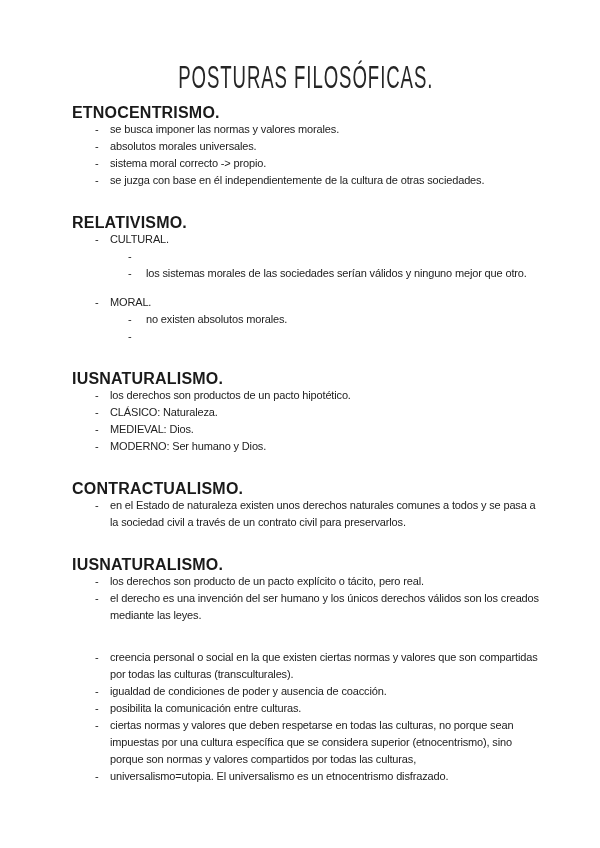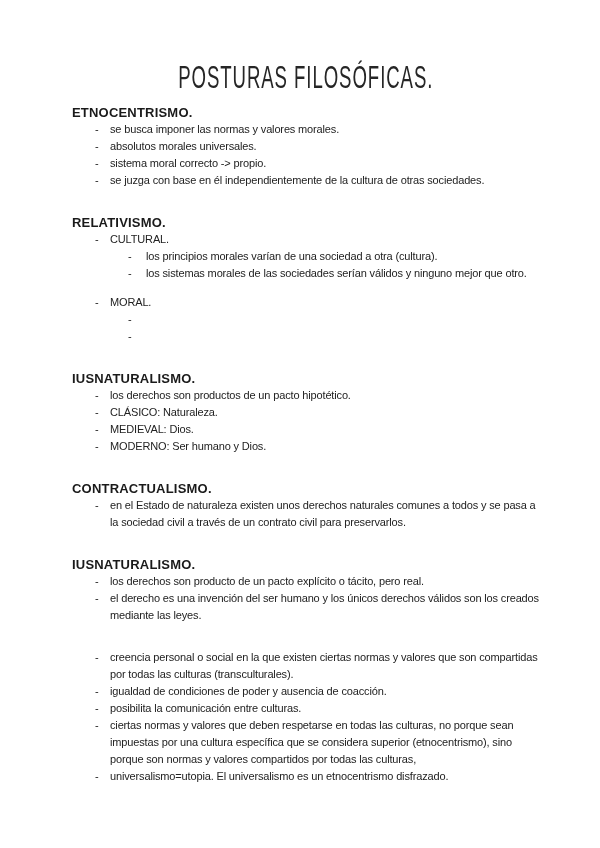--- a/index.html
+++ b/index.html
@@ -34,21 +34,21 @@
     color: #262626;
   }
   .section {
     margin-top: 25px;
   }
   #sections > .section:first-child {
     margin-top: 0;
   }
   .heading {
     margin: 0;
-    font-size: 13px;
+    font-size: 16px;
     font-weight: 700;
     letter-spacing: 0.2px;
     line-height: 17px;
     color: #1a1a1a;
   }
   .item {
     display: flex;
     align-items: flex-start;
     font-size: 11px;
     line-height: 17px;
@@ -104,35 +104,35 @@
   <section class="section">
     <h2 class="heading">RELATIVISMO.</h2>
     <div class="items">
   <div class="item level-1">
     <span class="dash">-</span>
     <span class="item-text">CULTURAL.</span>
   </div>
 
   <div class="item level-2">
     <span class="dash">-</span>
-    <span class="item-text">los principios morales varían de una sociedad a otra (cultura).</span>
   </div>
 
   <div class="item level-2">
     <span class="dash">-</span>
     <span class="item-text">los sistemas morales de las sociedades serían válidos y ninguno mejor que otro.</span>
   </div>
 
   <div class="item level-1 gap-before">
     <span class="dash">-</span>
     <span class="item-text">MORAL.</span>
   </div>
 
   <div class="item level-2">
     <span class="dash">-</span>
+    <span class="item-text">no existen absolutos morales.</span>
   </div>
 
   <div class="item level-2">
     <span class="dash">-</span>
   </div>
 </div>
   </section>
 
   <section class="section">
     <h2 class="heading">IUSNATURALISMO.</h2>

